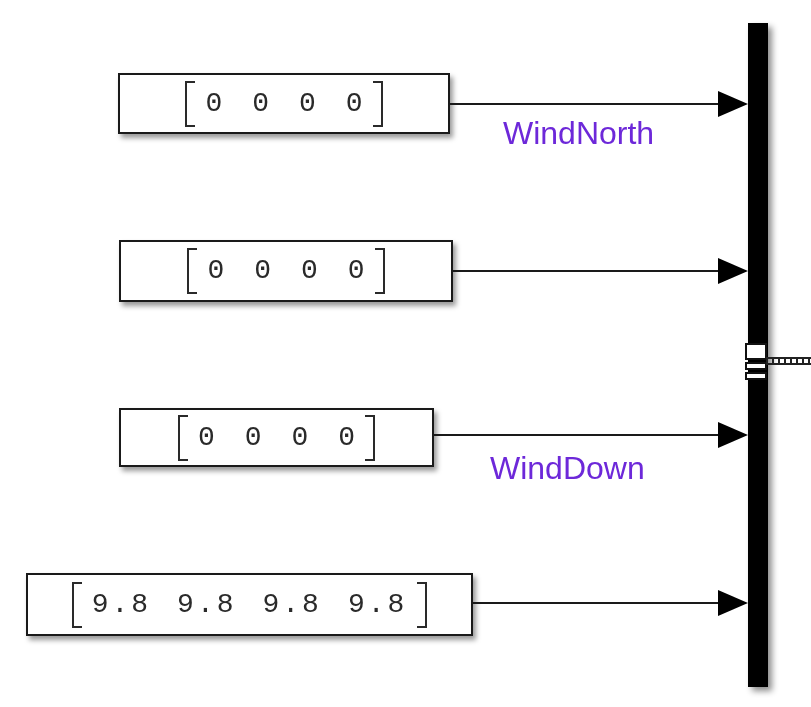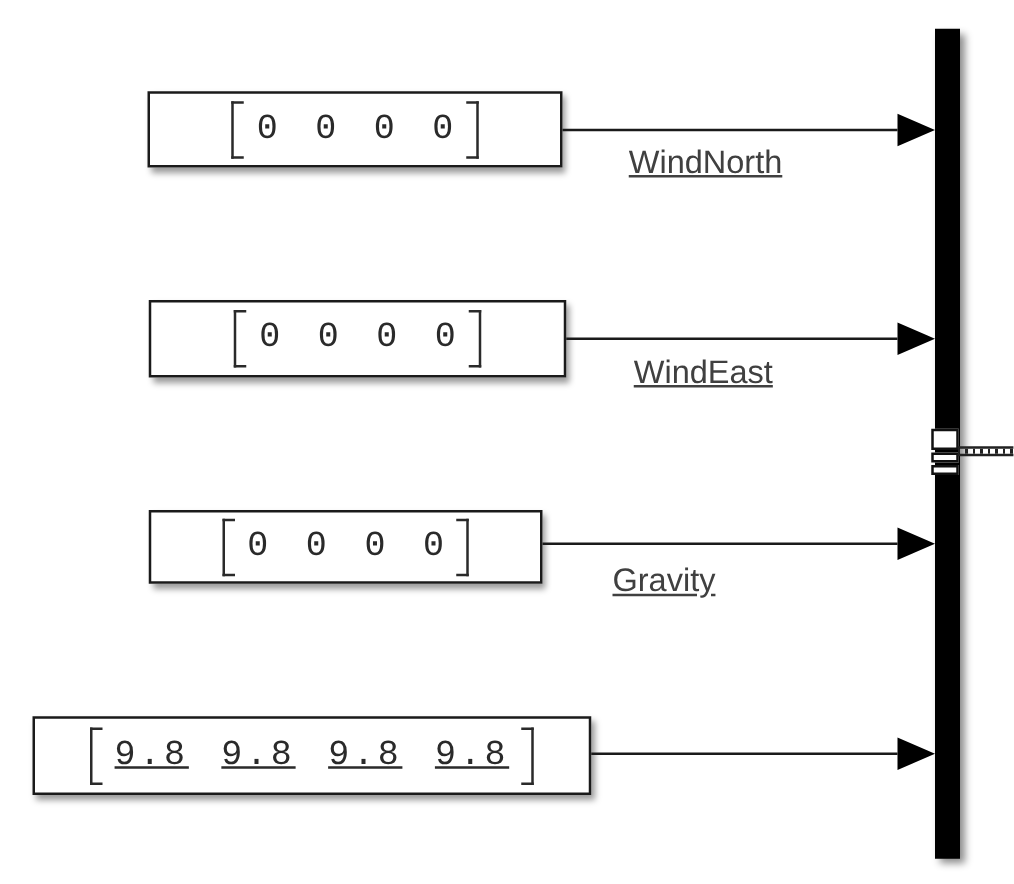--- a/index.html
+++ b/index.html
@@ -12,29 +12,29 @@
     position:absolute;background:#ffffff;border:2px solid #1a1a1a;
     box-shadow:3px 4px 5px rgba(0,0,0,0.40);
     display:flex;align-items:center;justify-content:center;
     box-sizing:border-box;
   }
   .matrix{display:flex;align-items:center;}
   .bracket{width:10px;height:46px;box-sizing:border-box;}
   .bracket.l{border-left:2.5px solid #2a2a2a;border-top:2.5px solid #2a2a2a;border-bottom:2.5px solid #2a2a2a;margin-right:10px;}
   .bracket.r{border-right:2.5px solid #2a2a2a;border-top:2.5px solid #2a2a2a;border-bottom:2.5px solid #2a2a2a;margin-left:10px;}
   .digits{display:flex;gap:30px;font-family:"Liberation Mono",monospace;font-size:28px;color:#2a2a2a;line-height:1;}
-  .digits.wide{gap:26px;letter-spacing:3px;text-decoration:underline;}
+  .digits.wide{gap:26px;letter-spacing:3px;}
   
   .wire{position:absolute;height:2px;background:#1a1a1a;}
   .arrow{
     position:absolute;width:0;height:0;
     border-left:30px solid #000;border-top:13px solid transparent;border-bottom:13px solid transparent;
   }
   
-  .siglabel{position:absolute;font-size:26px;color:#404040;line-height:1.15;white-space:nowrap;text-decoration:underline;}
+  .siglabel{position:absolute;font-size:32px;color:#6d28d9;line-height:1.15;white-space:nowrap;}
   
   .mux{
     position:absolute;left:748px;top:23px;width:20px;height:664px;
     background:#000;box-shadow:4px 4px 6px rgba(0,0,0,0.45);
   }
   
   .mux-badge{position:absolute;left:745px;top:343px;width:22px;display:flex;flex-direction:column;gap:2px;}
   .badge-box{background:#fff;border:2px solid #111;height:4px;box-sizing:content-box;}
   .badge-box.tall{height:13px;}
   
@@ -72,37 +72,36 @@
         <span>0</span>
         <span>0</span>
         <span>0</span>
         <span>0</span>
       </span>
       <span class="bracket r"></span>
     </div>
   </div>
   <div class="wire" style="left:453px;top:270px;width:265px"></div>
   <div class="arrow" style="left:718px;top:258px"></div>
-  <div class="siglabel" style="left:507px;top:283px">WindEast</div>
 
   <div class="block" style="left:119px;top:408px;width:315px;height:59px">
     <div class="matrix">
       <span class="bracket l"></span>
       <span class="digits">
         <span>0</span>
         <span>0</span>
         <span>0</span>
         <span>0</span>
       </span>
       <span class="bracket r"></span>
     </div>
   </div>
   <div class="wire" style="left:434px;top:434px;width:284px"></div>
   <div class="arrow" style="left:718px;top:422px"></div>
-  <div class="siglabel" style="left:490px;top:450px">Gravity</div>
+  <div class="siglabel" style="left:490px;top:450px">WindDown</div>
 
   <div class="block" style="left:26px;top:573px;width:447px;height:63px">
     <div class="matrix">
       <span class="bracket l"></span>
       <span class="digits wide">
         <span>9.8</span>
         <span>9.8</span>
         <span>9.8</span>
         <span>9.8</span>
       </span>

